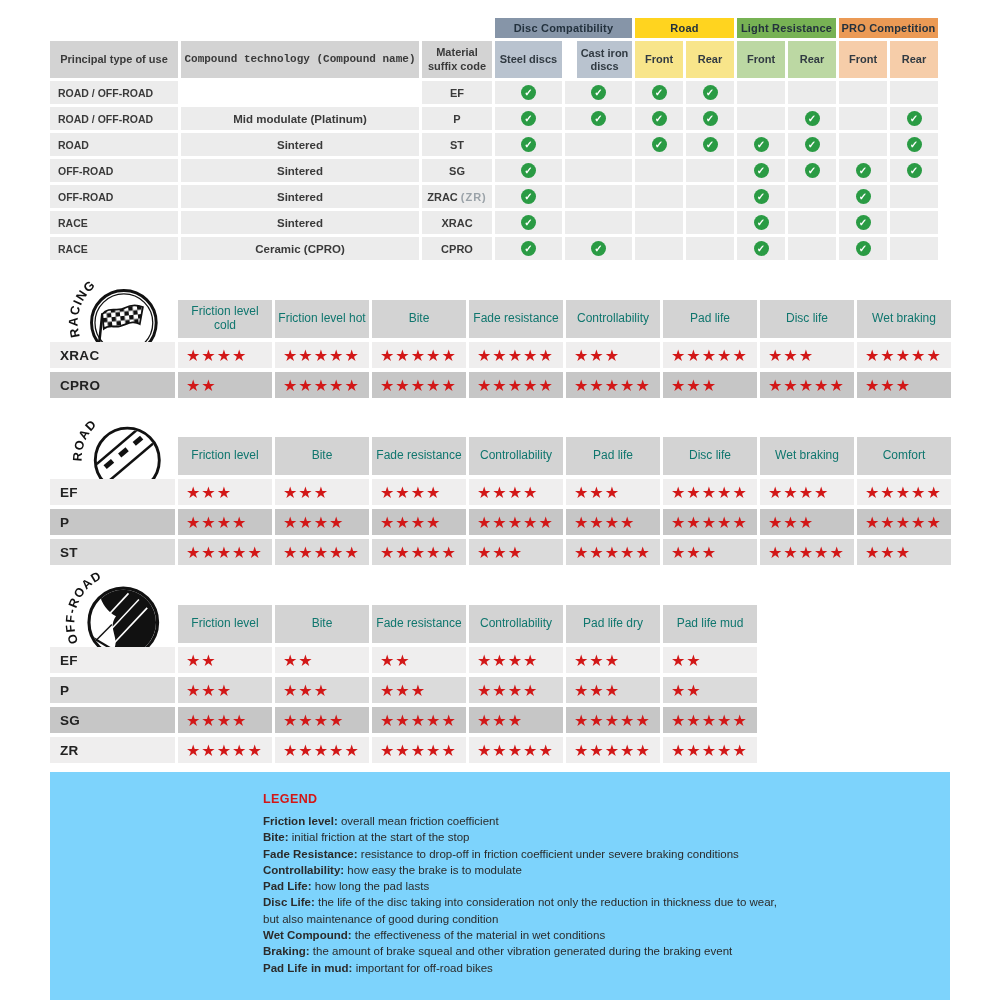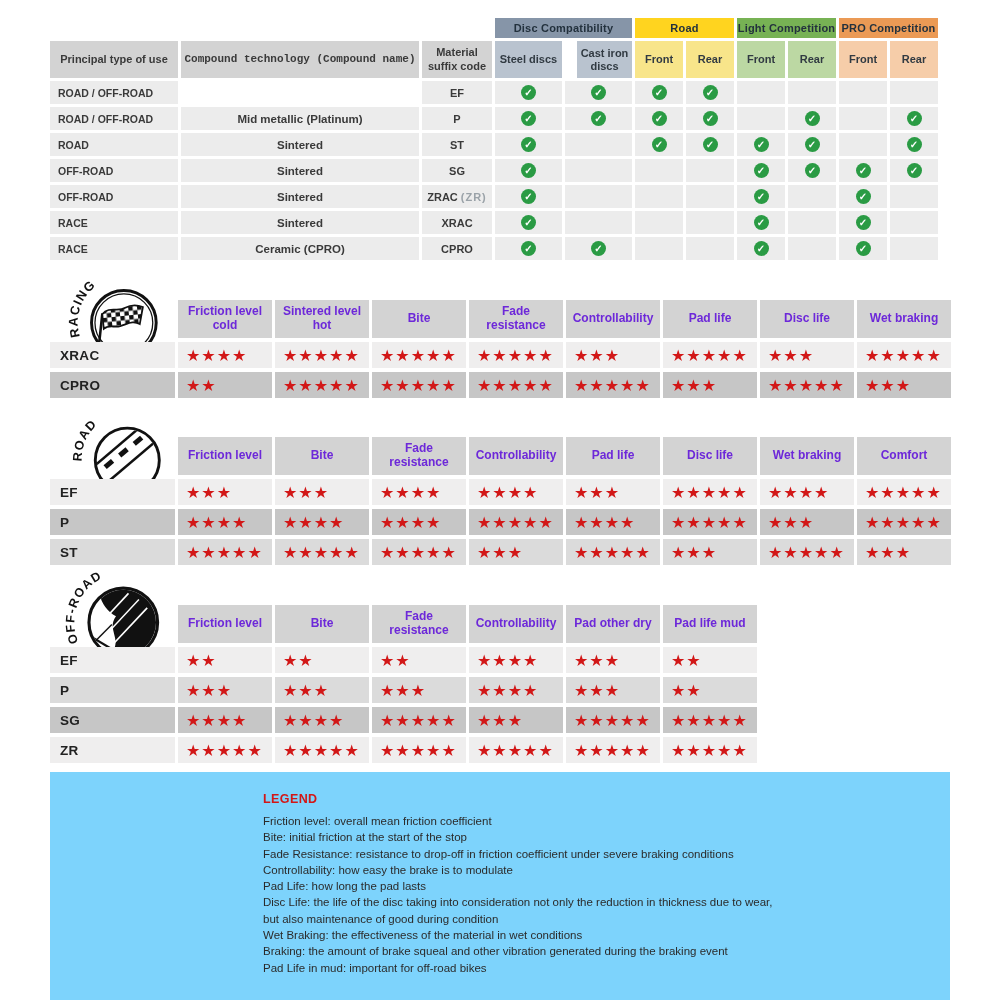--- a/index.html
+++ b/index.html
@@ -22,22 +22,22 @@
   .code-cell{font-size:11px;font-weight:bold;}
   .code-note{color:#9aa2a8;margin-left:3px;letter-spacing:1px;}
   .chk{width:15px;height:15px;border-radius:50%;background:#2a9b44;color:#fff;font-size:10px;
     font-weight:bold;display:flex;align-items:center;justify-content:center;line-height:1;}
 
   
   .rate-grid{position:absolute;display:grid;gap:4px 3px;}
   #grid-racing{left:50px;top:300px;}
   #grid-road{left:50px;top:437px;}
   #grid-offroad{left:50px;top:605px;}
-  .rate-header{background:#d3d3d3;font-size:12px;font-weight:bold;text-align:center;display:flex;
-    align-items:center;justify-content:center;line-height:1.15;color:#6d28d9;padding:0 2px;}
+  .rate-header{background:#d3d3d3;font-size:12px;font-weight:normal;text-align:center;display:flex;
+    align-items:center;justify-content:center;line-height:1.15;color:#0f766e;padding:0 2px;}
   .row-label{font-size:13.5px;font-weight:bold;color:#222;display:flex;align-items:center;
     padding-left:10px;letter-spacing:.3px;}
   .stars{color:#d21717;font-size:16px;letter-spacing:1px;display:flex;align-items:center;
     padding-left:8px;overflow:hidden;white-space:nowrap;}
   .shade-light{background:#efeeee;}
   .shade-medium{background:#dbdbdb;}
   .shade-dark{background:#c6c6c6;}
 
   
   .section-icon{position:absolute;}
@@ -45,31 +45,31 @@
   #icon-road{left:72px;top:400px;width:97px;height:97px;}
   #icon-offroad{left:64px;top:558px;width:104px;height:104px;}
   .icon-arc-text{font-family:"Liberation Sans",sans-serif;font-size:13px;font-weight:bold;
     fill:#111;letter-spacing:1.2px;}
 
   
   #legend{position:absolute;left:50px;top:772px;width:900px;height:250px;background:#7dd3fc;}
   #legend-inner{padding:20px 20px 0 213px;}
   #legend-title{color:#d21717;font-weight:bold;font-size:12.5px;margin-bottom:7px;letter-spacing:.4px;}
   .legend-line{font-size:11.5px;color:#2b2b2b;line-height:16.3px;}
-  .legend-term{font-weight:normal;}
+  .legend-term{font-weight:bold;}
 </style>
 </head>
 <body>
 
 <div id="page">
 
   <div id="compat-grid">
       <div class="grp-header" style="background: rgb(134, 149, 168); grid-area: 1 / 4 / 2 / 6;">Disc Compatibility</div>
       <div class="grp-header" style="background: rgb(255, 212, 31); grid-area: 1 / 6 / 2 / 8;">Road</div>
-      <div class="grp-header" style="background: rgb(119, 178, 84); grid-area: 1 / 8 / 2 / 10;">Light Competition</div>
+      <div class="grp-header" style="background: rgb(119, 178, 84); grid-area: 1 / 8 / 2 / 10;">Light Resistance</div>
       <div class="grp-header" style="background: rgb(235, 154, 85); grid-area: 1 / 10 / 2 / 12;">PRO Competition</div>
       <div class="main-header" style="grid-area: 2 / 1;">Principal type of use</div>
       <div class="main-header" style="grid-area: 2 / 2; font-family: Liberation Mono, monospace;">Compound technology (Compound name)</div>
       <div class="main-header" style="grid-area: 2 / 3;">Material suffix code</div>
       <div class="sub-header" style="background: rgb(185, 195, 207); grid-area: 2 / 4;">Steel discs</div>
       <div class="sub-header" style="background: rgb(185, 195, 207); grid-area: 2 / 5; margin-left: 12px;">Cast iron discs</div>
       <div class="sub-header" style="background: rgb(248, 229, 138); grid-area: 2 / 6;">Front</div>
       <div class="sub-header" style="background: rgb(248, 229, 138); grid-area: 2 / 7;">Rear</div>
       <div class="sub-header" style="background: rgb(188, 216, 163); grid-area: 2 / 8;">Front</div>
       <div class="sub-header" style="background: rgb(188, 216, 163); grid-area: 2 / 9;">Rear</div>
@@ -87,21 +87,21 @@
         <span class="chk">✓</span>
       </div>
       <div class="cell check-cell" style="grid-area: 3 / 7;">
         <span class="chk">✓</span>
       </div>
       <div class="cell check-cell" style="grid-area: 3 / 8;"></div>
       <div class="cell check-cell" style="grid-area: 3 / 9;"></div>
       <div class="cell check-cell" style="grid-area: 3 / 10;"></div>
       <div class="cell check-cell" style="grid-area: 3 / 11;"></div>
       <div class="cell use-cell" style="grid-area: 4 / 1;">ROAD / OFF-ROAD</div>
-      <div class="cell compound-cell" style="grid-area: 4 / 2;">Mid metallic (Platinum)</div>
+      <div class="cell compound-cell" style="grid-area: 4 / 2;">Mid modulate (Platinum)</div>
       <div class="cell code-cell" style="grid-area: 4 / 3;">P</div>
       <div class="cell check-cell" style="grid-area: 4 / 4;">
         <span class="chk">✓</span>
       </div>
       <div class="cell check-cell" style="grid-area: 4 / 5;">
         <span class="chk">✓</span>
       </div>
       <div class="cell check-cell" style="grid-area: 4 / 6;">
         <span class="chk">✓</span>
       </div>
@@ -229,21 +229,21 @@
     <text class="icon-arc-text">
       <textPath href="#arc-racing" xlink:href="#arc-racing" startOffset="2">RACING</textPath>
     </text>
     <g transform="rotate(-6 57 61)">
       <line x1="36" y1="50" x2="30" y2="78" stroke="#111" stroke-width="2.6" stroke-linecap="round"></line>
       <path d="M36,50 C44,42 52,50 60,46 C67,43 72,44 78,47 L73,64 C66,59 60,63 53,64 C46,65 42,61 36,65 Z" fill="url(#chk-pattern)" stroke="#111" stroke-width="1.8"></path>
     </g>
   </svg>
   <div id="grid-racing" class="rate-grid" style="grid-template-columns: 125px repeat(8, 94px); grid-template-rows: 38px repeat(2, 26px);">
       <div class="rate-header" style="grid-area: 1 / 2;">Friction level cold</div>
-      <div class="rate-header" style="grid-area: 1 / 3;">Sintered level hot</div>
+      <div class="rate-header" style="grid-area: 1 / 3;">Friction level hot</div>
       <div class="rate-header" style="grid-area: 1 / 4;">Bite</div>
       <div class="rate-header" style="grid-area: 1 / 5;">Fade resistance</div>
       <div class="rate-header" style="grid-area: 1 / 6;">Controllability</div>
       <div class="rate-header" style="grid-area: 1 / 7;">Pad life</div>
       <div class="rate-header" style="grid-area: 1 / 8;">Disc life</div>
       <div class="rate-header" style="grid-area: 1 / 9;">Wet braking</div>
       <div class="row-label shade-light" style="grid-area: 2 / 1;">XRAC</div>
       <div class="stars shade-light" style="grid-area: 2 / 2;">★★★★</div>
       <div class="stars shade-light" style="grid-area: 2 / 3;">★★★★★</div>
       <div class="stars shade-light" style="grid-area: 2 / 4;">★★★★★</div>
@@ -338,21 +338,21 @@
       <line x1="48" y1="82" x2="80" y2="48" stroke="#fff" stroke-width="1.6"></line>
       <line x1="30" y1="80" x2="46" y2="64" stroke="#111" stroke-width="1.4"></line>
       <line x1="20" y1="72" x2="60" y2="96" stroke="#111" stroke-width="2.2"></line>
     </g>
   </svg>
   <div id="grid-offroad" class="rate-grid" style="grid-template-columns: 125px repeat(6, 94px); grid-template-rows: 38px repeat(4, 26px);">
       <div class="rate-header" style="grid-area: 1 / 2;">Friction level</div>
       <div class="rate-header" style="grid-area: 1 / 3;">Bite</div>
       <div class="rate-header" style="grid-area: 1 / 4;">Fade resistance</div>
       <div class="rate-header" style="grid-area: 1 / 5;">Controllability</div>
-      <div class="rate-header" style="grid-area: 1 / 6;">Pad other dry</div>
+      <div class="rate-header" style="grid-area: 1 / 6;">Pad life dry</div>
       <div class="rate-header" style="grid-area: 1 / 7;">Pad life mud</div>
       <div class="row-label shade-light" style="grid-area: 2 / 1;">EF</div>
       <div class="stars shade-light" style="grid-area: 2 / 2;">★★</div>
       <div class="stars shade-light" style="grid-area: 2 / 3;">★★</div>
       <div class="stars shade-light" style="grid-area: 2 / 4;">★★</div>
       <div class="stars shade-light" style="grid-area: 2 / 5;">★★★★</div>
       <div class="stars shade-light" style="grid-area: 2 / 6;">★★★</div>
       <div class="stars shade-light" style="grid-area: 2 / 7;">★★</div>
       <div class="row-label shade-medium" style="grid-area: 3 / 1;">P</div>
       <div class="stars shade-medium" style="grid-area: 3 / 2;">★★★</div>
@@ -381,20 +381,20 @@
     <div id="legend-inner">
       <div id="legend-title">LEGEND</div>
       <div id="legend-items">
           <div class="legend-line"><span class="legend-term">Friction level: </span>overall mean friction coefficient</div>
           <div class="legend-line"><span class="legend-term">Bite: </span>initial friction at the start of the stop</div>
           <div class="legend-line"><span class="legend-term">Fade Resistance: </span>resistance to drop-off in friction coefficient under severe braking conditions</div>
           <div class="legend-line"><span class="legend-term">Controllability: </span>how easy the brake is to modulate</div>
           <div class="legend-line"><span class="legend-term">Pad Life: </span>how long the pad lasts</div>
           <div class="legend-line"><span class="legend-term">Disc Life: </span>the life of the disc taking into consideration not only the reduction in thickness due to wear,</div>
           <div class="legend-line">but also maintenance of good during condition</div>
-          <div class="legend-line"><span class="legend-term">Wet Braking: </span>the effectiveness of the material in wet conditions</div>
+          <div class="legend-line"><span class="legend-term">Wet Compound: </span>the effectiveness of the material in wet conditions</div>
           <div class="legend-line"><span class="legend-term">Braking: </span>the amount of brake squeal and other vibration generated during the braking event</div>
           <div class="legend-line"><span class="legend-term">Pad Life in mud: </span>important for off-road bikes</div>
         </div>
     </div>
   </div>
 
 </div>
 
 </body></html>

